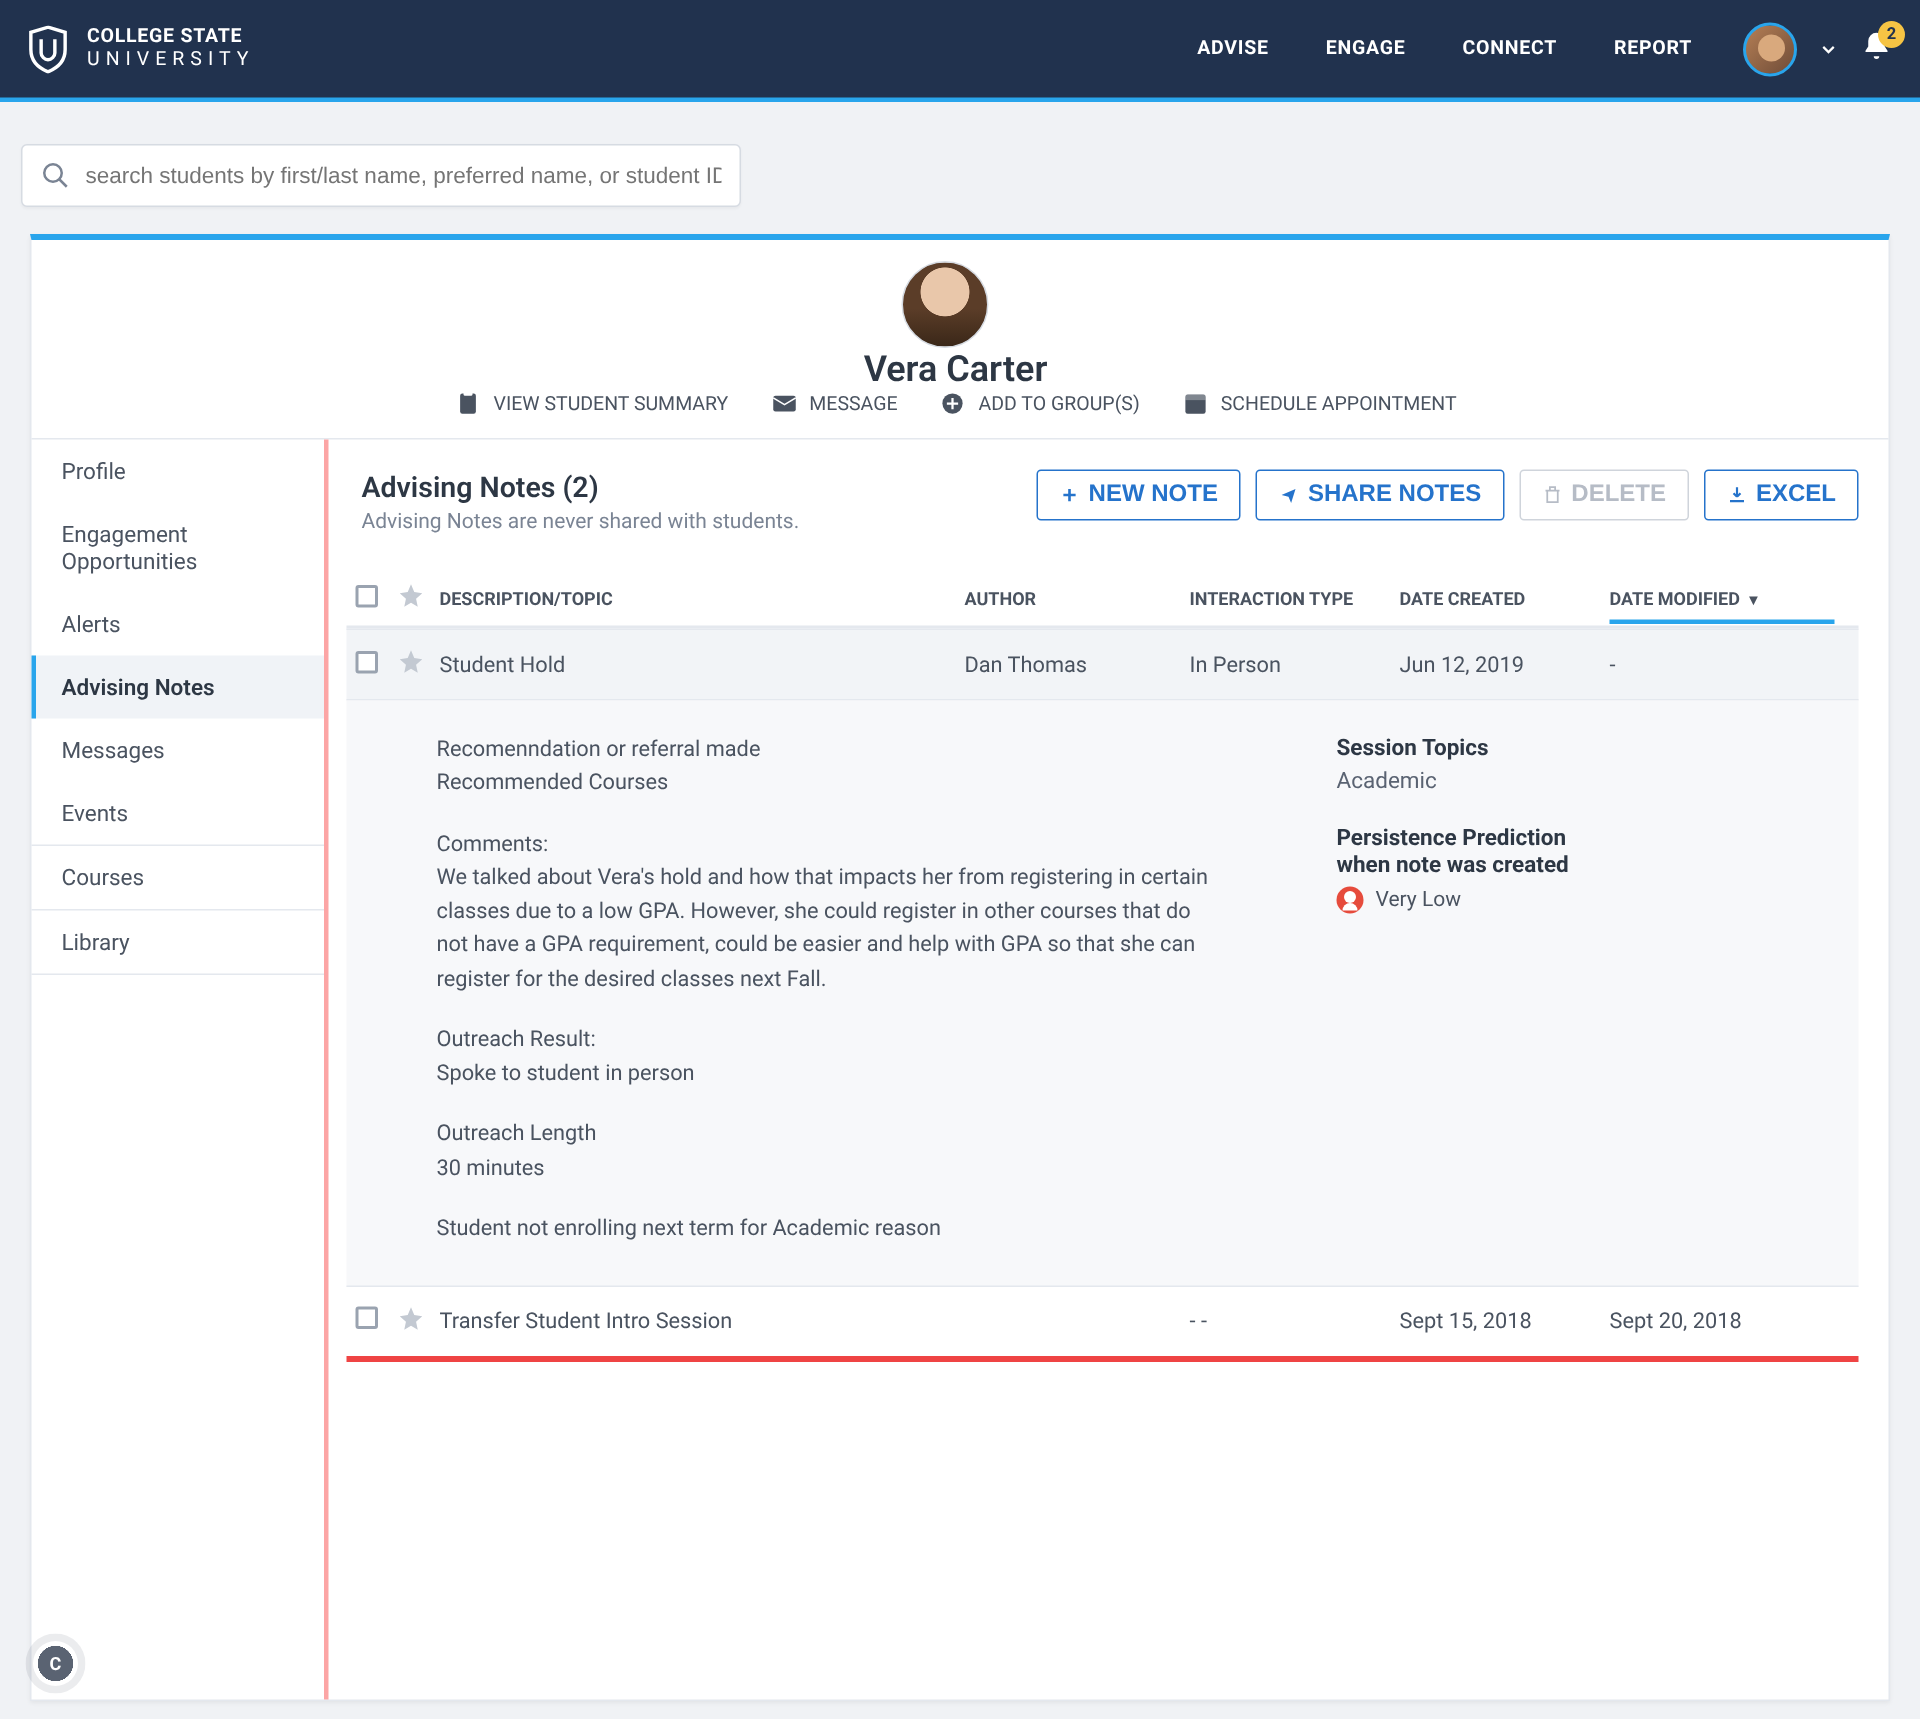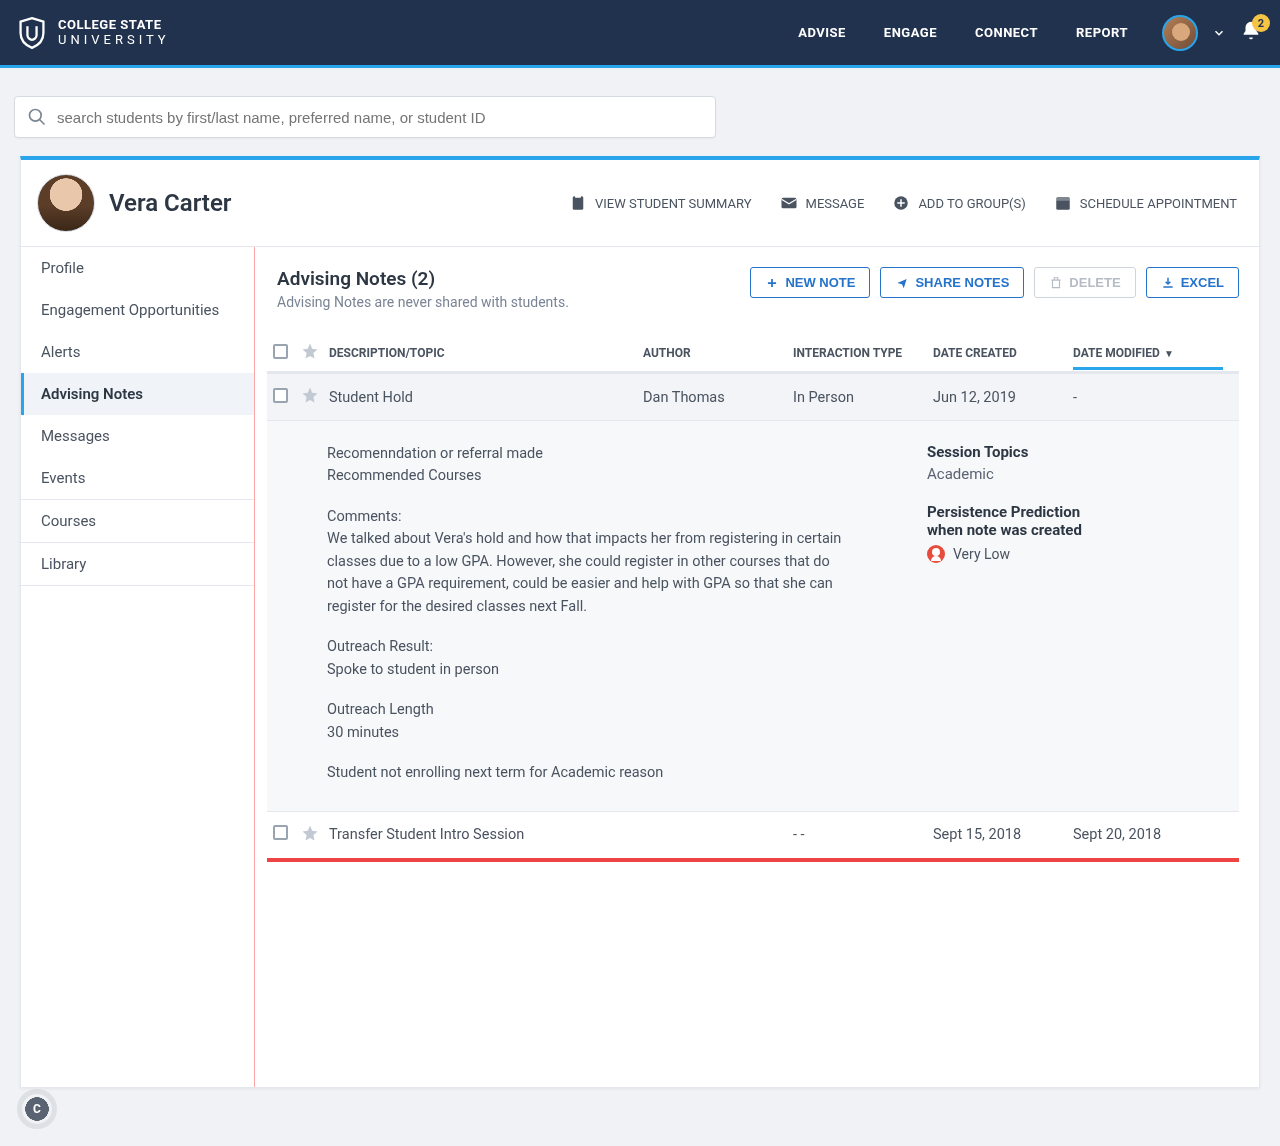--- a/index.html
+++ b/index.html
@@ -46,71 +46,71 @@
   .bell { width:22px; height:22px; }
   .badge {
     position:absolute; top:-6px; right:-8px; background:#f6c444; color:#21324e;
     font-size:11px; font-weight:700; width:18px; height:18px; border-radius:50%;
     display:flex; align-items:center; justify-content:center;
   }
 
   
   .search-row { padding:28px 14px 18px; }
   .search-box {
-    width:702px; height:42px; background:#fff; border:1px solid #d6dbe2; border-radius:4px;
+    width:480px; height:42px; background:#fff; border:1px solid #d6dbe2; border-radius:4px;
     display:flex; align-items:center; padding:0 12px; gap:10px;
     box-shadow: 0 1px 2px rgba(0,0,0,0.04);
   }
   .search-box svg { color:#7a8494; flex-shrink:0; }
   .search-box input {
     border:none; outline:none; flex:1; font-size:15px; color:#7a8494; background:transparent;
   }
 
   
   .card {
     margin: 0 20px; background:#fff; border-top:4px solid #29a5ec; border:1px solid #e4e8ee;
     border-top:4px solid #29a5ec;
     box-shadow:0 1px 3px rgba(0,0,0,0.06);
   }
   .card-header {
-    display:flex; align-items:center; padding:14px 22px 14px 16px; border-bottom:1px solid #e4e8ee;
+    display:flex; align-items:center; padding:14px 22px 14px 16px; border-bottom:1px solid #e4e8ee;flex-direction:column;
   }
   .student-avatar {
     width:58px; height:58px; border-radius:50%;
     background: radial-gradient(circle at 50% 35%, #e9c7aa 0%, #e9c7aa 35%, transparent 36%),
                 linear-gradient(180deg,#5b3d28 0%,#5b3d28 55%,#3a2718 100%);
     border:1px solid #d6dbe2; margin-right:14px;
   }
   .student-name { font-size:24px; font-weight:600; color:#2d3744; }
   .header-spacer{flex:1;}
   .header-actions{ display:flex; gap:28px; align-items:center;}
   .h-action{ display:flex; align-items:center; gap:8px; font-size:13px; font-weight:400; color:#4a5360; cursor:pointer;}
   .h-action svg{ width:18px; height:18px; color:#4a5360;}
 
   
   .card-body{ display:flex; min-height:840px;}
   .sidebar{
-    width:234px; border-right:1px solid #fca5a5;
+    width:198px; border-right:3px solid #fca5a5;
   }
   .side-item{
     padding:12px 20px; font-size:15px; color:#4a5360; cursor:pointer; border-bottom:0;
   }
   .side-item + .side-item{}
   .side-group-sep{ border-top:1px solid #e4e8ee;}
   .side-item.active{
     background:#f0f3f7; border-left:3px solid #29a5ec; font-weight:600; color:#2d3744; padding-left:17px;
   }
 
   .main{ flex:1; padding:20px 20px 20px 12px; position:relative;}
   .main-head{ display:flex; align-items:flex-start; gap:12px; padding-left:10px;}
   .main-title{ font-size:19px; font-weight:600; color:#2d3744;}
   .main-sub{ font-size:14px; color:#7a8494; margin-top:4px;}
   .main-head-spacer{flex:1;}
   .btn{
-    border:1px solid #2573cb; color:#2573cb; background:#fff; font-weight:700; font-size:13px;
+    border:1px solid #2573cb; color:#2573cb; background:#fff; font-weight:700; font-size:16px;
     padding:7px 14px; border-radius:3px; cursor:pointer; display:flex; align-items:center; gap:6px;
   }
   .btn.disabled{ border-color:#cfd4db; color:#b6bcc6; cursor:default;}
   .btn svg{ width:14px; height:14px;}
   .btn-row{ display:flex; gap:10px;}
 
   
   .table{ margin-top:24px;}
   .thead{
     display:grid; grid-template-columns:28px 28px 1fr 150px 140px 140px 160px;

